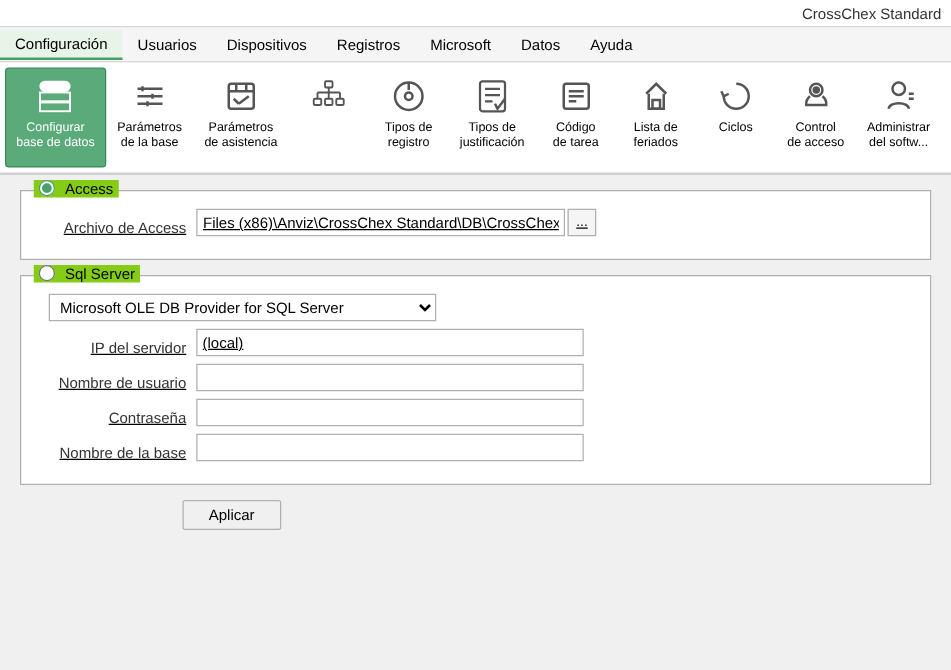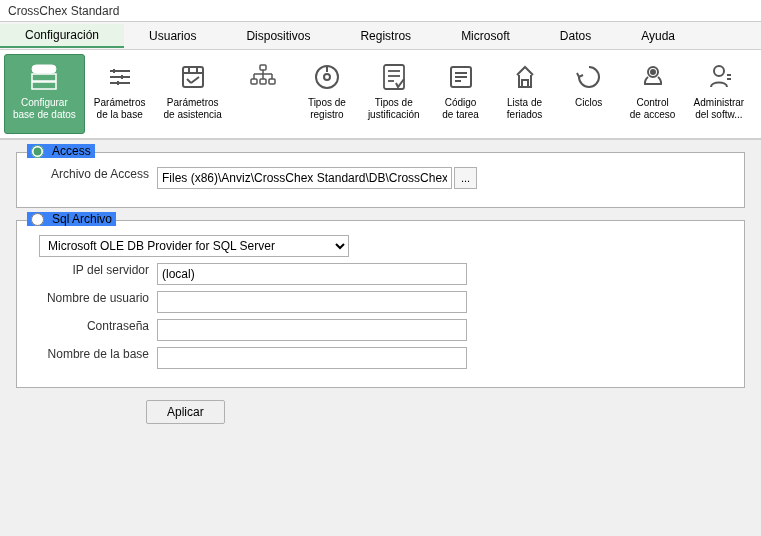--- a/index.html
+++ b/index.html
@@ -1,50 +1,50 @@
 <!DOCTYPE html>
 <html><head>
   <meta charset="utf-8">
   <style>
     * { box-sizing: border-box; margin: 0; padding: 0; }
     body { font-family: 'Segoe UI', Tahoma, Geneva, Verdana, sans-serif; font-size: 12px; background: #f0f0f0; color: #000; width: 761px; height: 536px; overflow: hidden; }
 
     
-    .title-bar { background: #fff; text-align: left; padding: 2px 8px; font-size: 12px; color: #333; border-bottom: 1px solid #ccc; height: 22px; line-height: 18px; }
+    .title-bar { background: #fff; text-align: right; padding: 2px 8px; font-size: 12px; color: #333; border-bottom: 1px solid #ccc; height: 22px; line-height: 18px; }
 
     
     .menu-bar { background: #f5f5f5; display: flex; align-items: center; height: 28px; border-bottom: 1px solid #d0d0d0; }
-    .menu-bar .menu-item { padding: 4px 25px; cursor: pointer; font-size: 12px; color: #000; }
+    .menu-bar .menu-item { padding: 4px 12px; cursor: pointer; font-size: 12px; color: #000; }
     .menu-bar .menu-item.active { background: #e8f4e8; color: #000; border-bottom: 2px solid #4a9e6b; }
 
     
     .toolbar { background: #fff; display: flex; align-items: flex-start; padding: 4px 4px; border-bottom: 2px solid #d0d0d0; height: 90px; overflow: hidden; }
     .toolbar-item { display: flex; flex-direction: column; align-items: center; justify-content: flex-start; padding: 4px 8px; cursor: pointer; min-width: 64px; text-align: center; border: 1px solid transparent; border-radius: 3px; height: 80px; }
     .toolbar-item.active { background: #5aaa7a; border-color: #3a8a5a; }
     .toolbar-icon { width: 36px; height: 36px; display: flex; align-items: center; justify-content: center; font-size: 24px; margin-bottom: 2px; }
     .toolbar-label { font-size: 10px; line-height: 1.2; color: #000; text-align: center; }
     .toolbar-item.active .toolbar-label { color: #fff; }
 
     
     .icon-db { color: #5aaa7a; }
     .toolbar-item.active .icon-db { color: #fff; }
 
     
     .content { padding: 12px 16px; background: #f0f0f0; }
 
     
     .group-box { border: 1px solid #b0b0b0; background: #fff; margin-bottom: 12px; padding: 8px 12px 12px; position: relative; }
-    .group-box-title { position: absolute; top: -9px; left: 10px; background: #3b82f6; padding: 0 4px; font-size: 12px; display: flex; align-items: center; gap: 4px; }
+    .group-box-title { position: absolute; top: -9px; left: 10px; background: #84cc16; padding: 0 4px; font-size: 12px; display: flex; align-items: flex-start; gap: 4px; }
     .group-box-content { margin-top: 6px; }
 
     
     input[type="radio"] { margin-right: 4px; accent-color: #4a9e6b; }
 
     
-    .form-row { display: flex; align-items: flex-start; margin-bottom: 6px; }
+    .form-row { display: flex; align-items: flex-end; margin-bottom: 6px; text-decoration: underline; }
     .form-label { text-align: right; min-width: 120px; margin-right: 8px; font-size: 12px; color: #333; }
     .form-input { flex: 1; max-width: 310px; border: 1px solid #b0b0b0; padding: 2px 4px; font-size: 12px; height: 22px; background: #fff; }
     .browse-btn { border: 1px solid #b0b0b0; background: #f5f5f5; padding: 1px 6px; cursor: pointer; height: 22px; font-size: 11px; margin-left: 2px; }
 
     
     .form-select { width: 100%; max-width: 310px; border: 1px solid #b0b0b0; padding: 2px 4px; font-size: 12px; height: 22px; background: #fff; }
     .dropdown-row { display: flex; align-items: center; margin-bottom: 6px; padding-left: 10px; }
 
     
     .apply-section { text-align: left; margin-left: 130px; margin-top: 8px; }
@@ -216,21 +216,21 @@
         <div class="form-label">Archivo de Access</div>
         <input type="text" class="form-input" style="max-width: 295px;" value="Files (x86)\Anviz\CrossChex Standard\DB\CrossChex.mdb">
         <button class="browse-btn">...</button>
       </div>
     </div>
   </div>
 
   <div class="group-box">
     <div class="group-box-title">
       <input type="radio" name="dbType" style="">
-      <span>Sql Archivo</span>
+      <span>Sql Server</span>
     </div>
     <div class="group-box-content">
       <div class="dropdown-row">
         <select class="form-select">
           <option>Microsoft OLE DB Provider for SQL Server</option>
         </select>
       </div>
       <div class="form-row">
         <div class="form-label">IP del servidor</div>
         <input type="text" class="form-input" value="(local)" style="">

